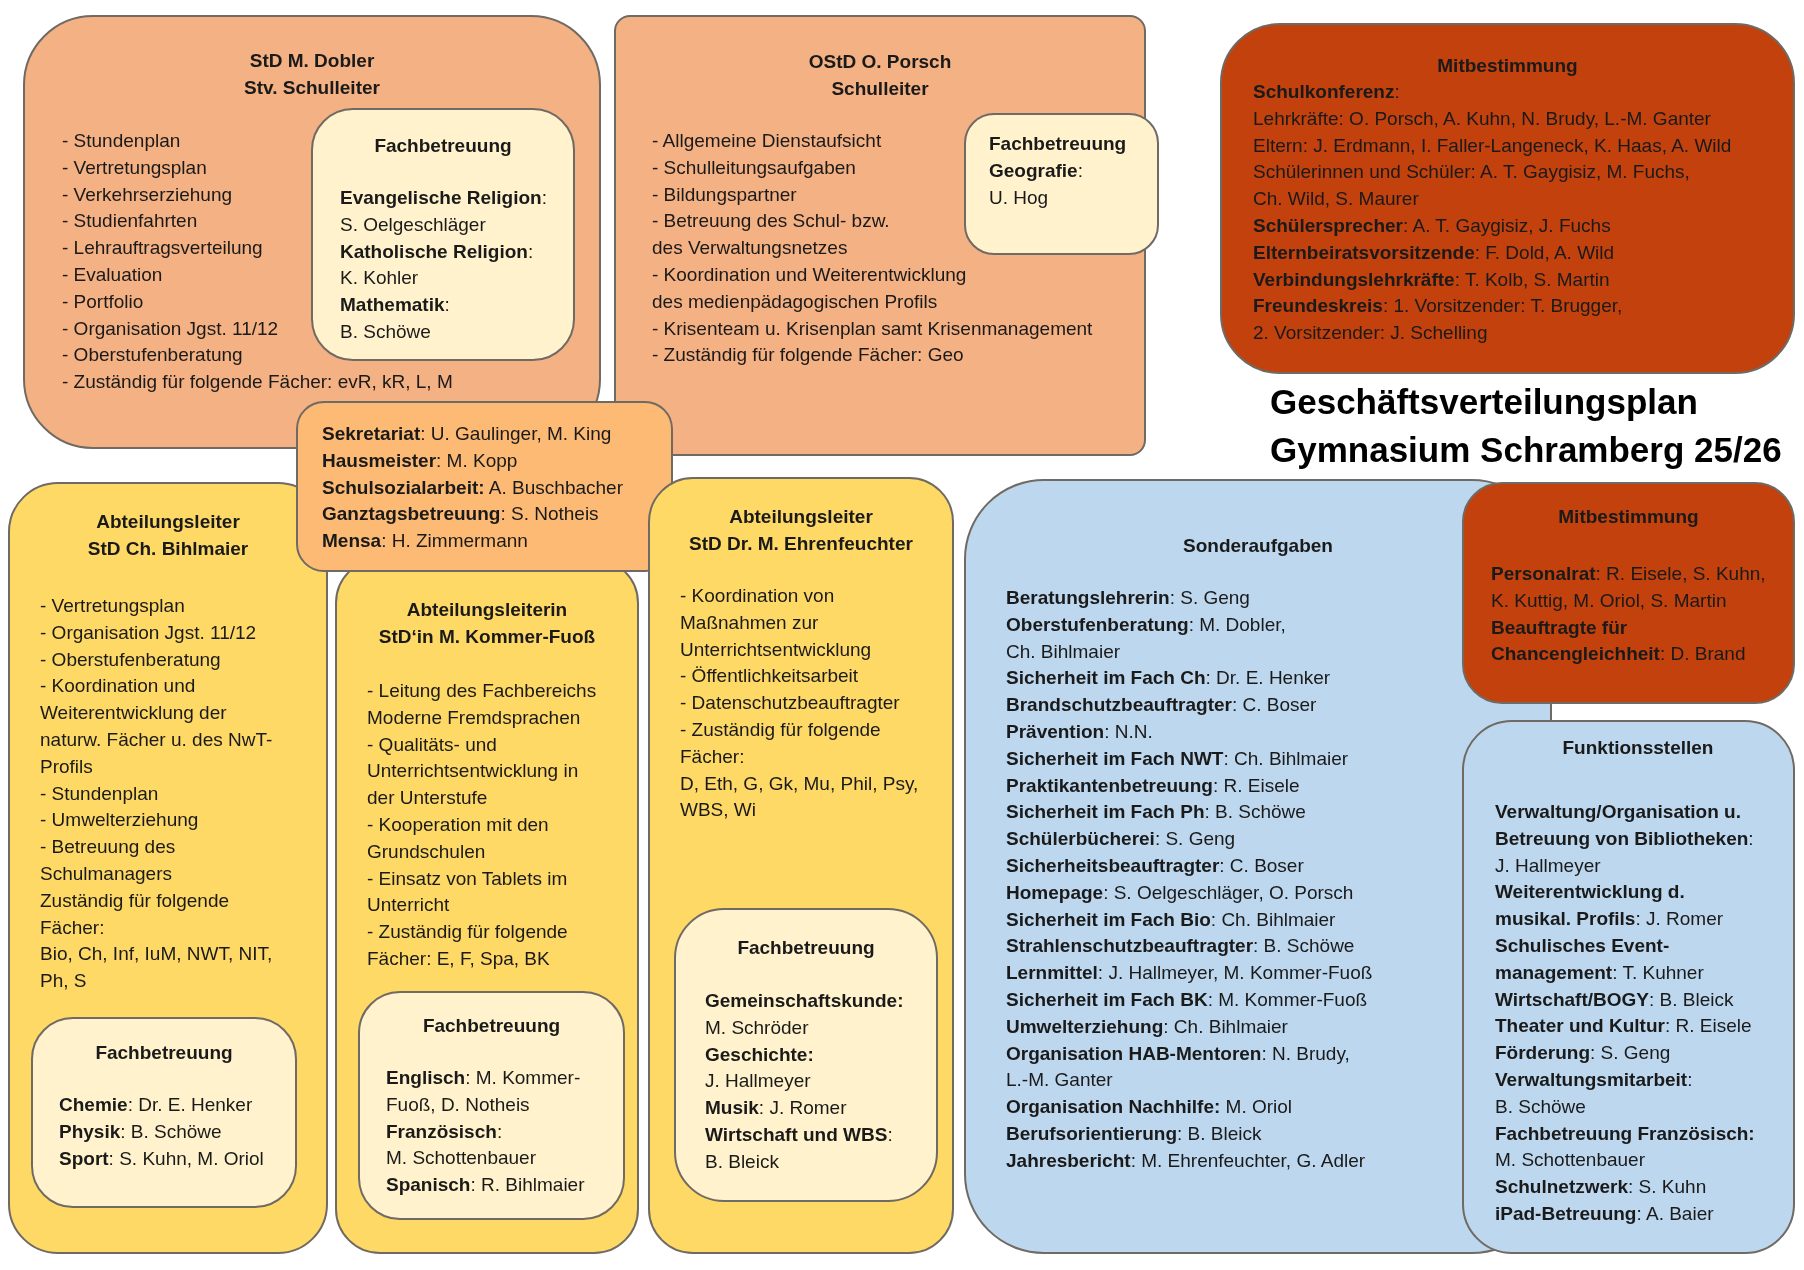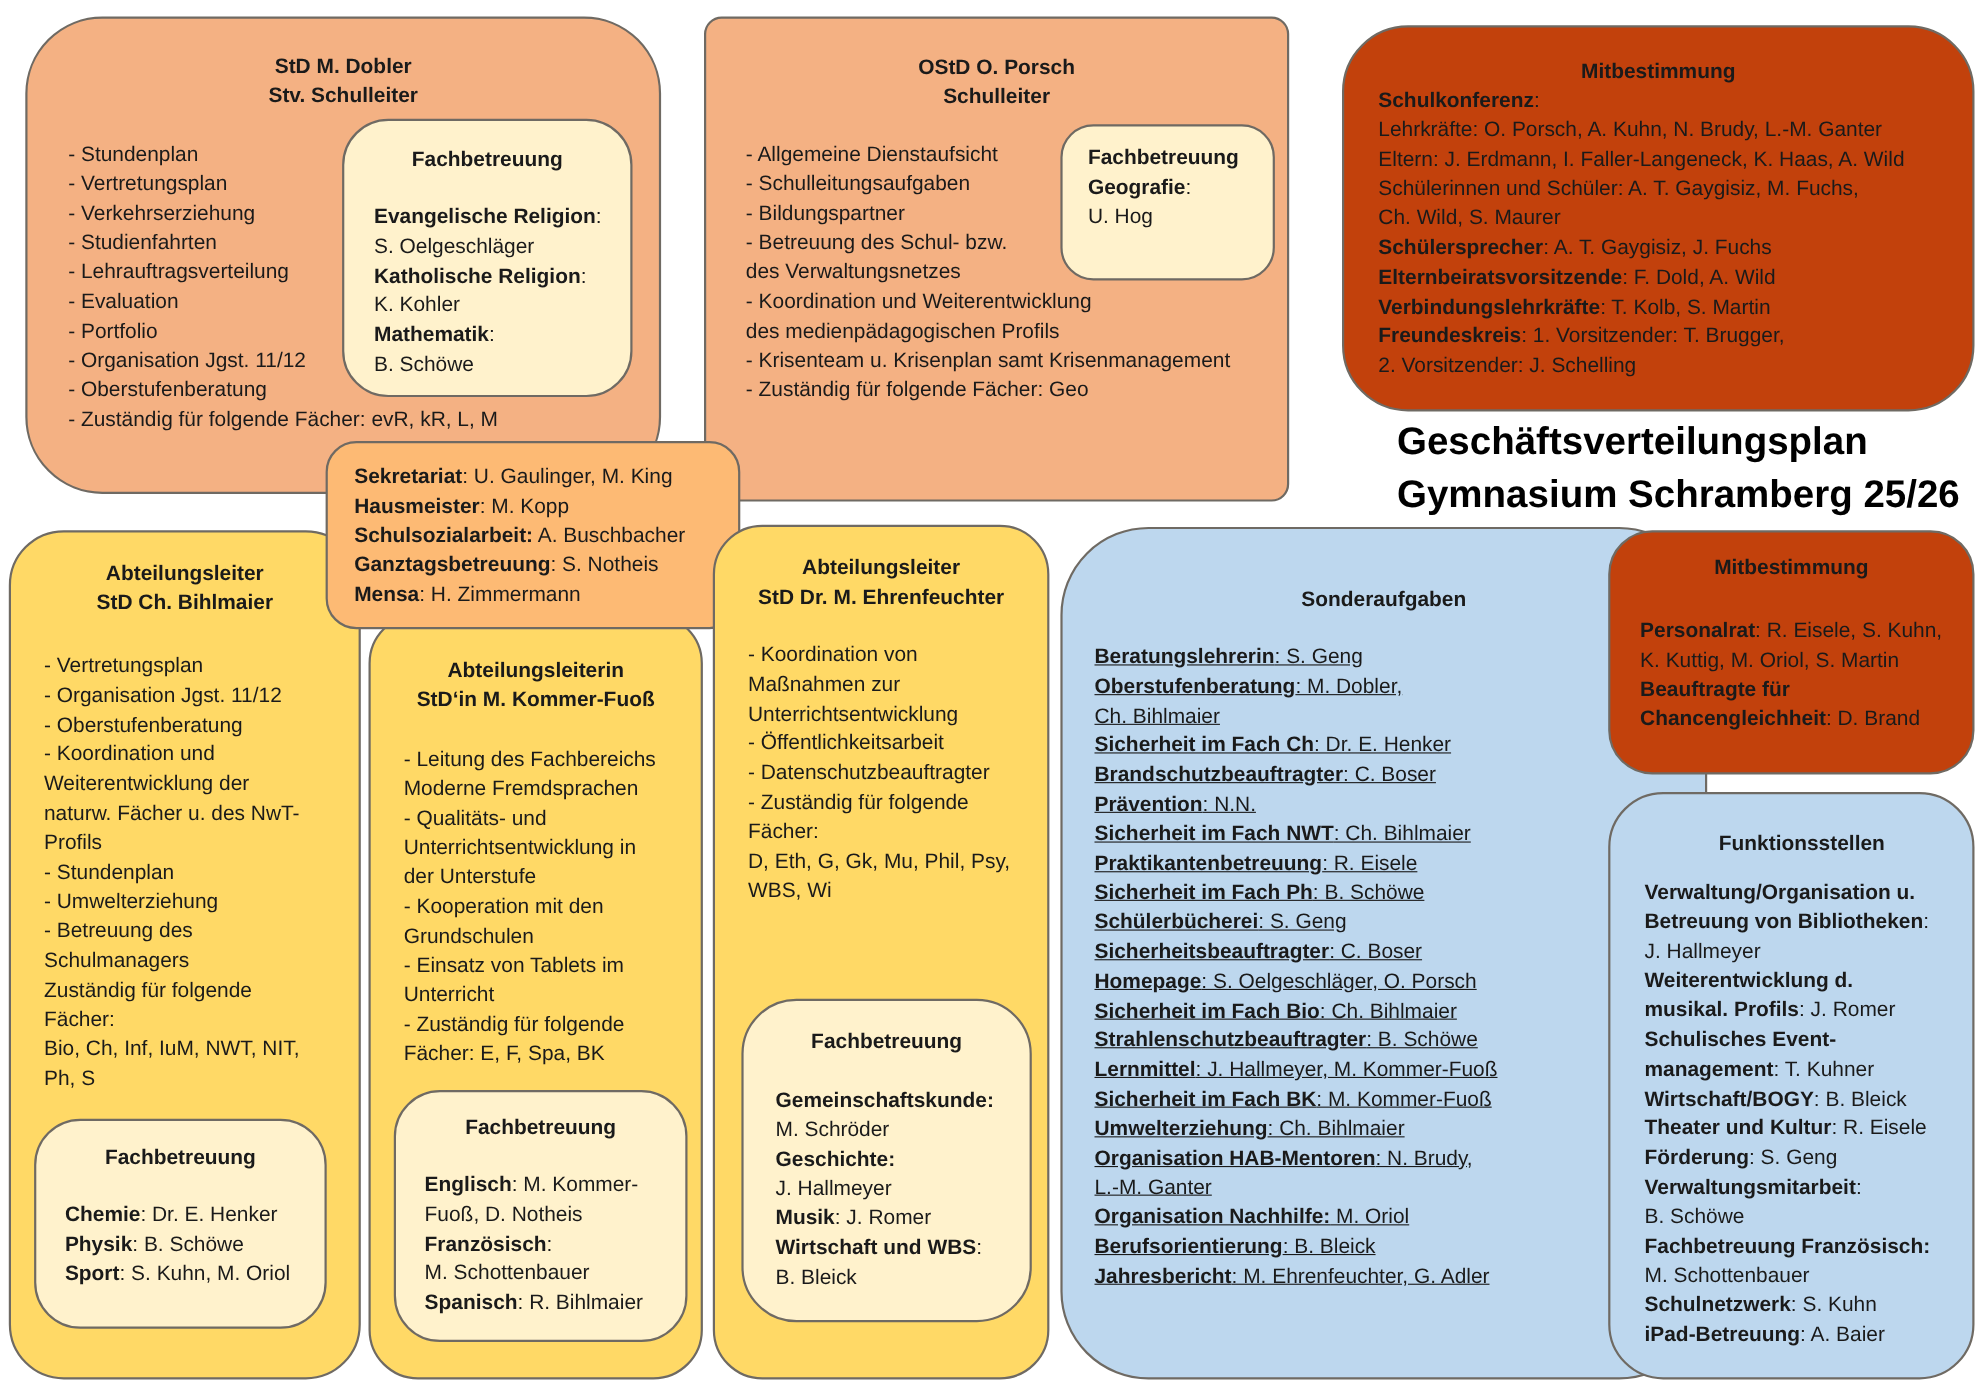--- a/index.html
+++ b/index.html
@@ -44,21 +44,21 @@
   <div class="txt" style="left:27px; top:75px;">
       <div><b>Evangelische Religion</b><span>:</span></div>
       <div><span>S. Oelgeschläger</span></div>
       <div><b>Katholische Religion</b><span>:</span></div>
       <div><span>K. Kohler</span></div>
       <div><b>Mathematik</b><span>:</span></div>
       <div><span>B. Schöwe</span></div>
     </div>
 </div>
 
-<div class="box orange" style="left:640px; top:15px; width:532px; height:441px; border-radius:16px;">
+<div class="box orange" style="left:614px; top:15px; width:532px; height:441px; border-radius:16px;">
   <div class="hd" style="top:31px;">
     <div>OStD O. Porsch</div>
     <div>Schulleiter</div>
   </div>
   <div class="txt" style="left:36px; top:111px;">
       <div><span>- Allgemeine Dienstaufsicht</span></div>
       <div><span>- Schulleitungsaufgaben</span></div>
       <div><span>- Bildungspartner</span></div>
       <div><span>- Betreuung des Schul- bzw.</span></div>
       <div><span>des Verwaltungsnetzes</span></div>
@@ -197,21 +197,21 @@
       <div><b>Geschichte:</b></div>
       <div><span>J. Hallmeyer</span></div>
       <div><b>Musik</b><span>: J. Romer</span></div>
       <div><b>Wirtschaft und WBS</b><span>:</span></div>
       <div><span>B. Bleick</span></div>
     </div>
 </div>
 
 <div class="box blue" style="left:964px; top:479px; width:588px; height:775px; border-radius:80px;">
   <div class="hd" style="top:51px;">Sonderaufgaben</div>
-  <div class="txt" style="left:29px; top:104px;text-decoration:underline;">
+  <div class="txt" style="left:40px; top:104px;">
       <div><b>Beratungslehrerin</b><span>: S. Geng</span></div>
       <div><b>Oberstufenberatung</b><span>: M. Dobler,</span></div>
       <div><span>Ch. Bihlmaier</span></div>
       <div><b>Sicherheit im Fach Ch</b><span>: Dr. E. Henker</span></div>
       <div><b>Brandschutzbeauftragter</b><span>:  C. Boser</span></div>
       <div><b>Prävention</b><span>: N.N.</span></div>
       <div><b>Sicherheit im Fach NWT</b><span>: Ch. Bihlmaier</span></div>
       <div><b>Praktikantenbetreuung</b><span>: R. Eisele</span></div>
       <div><b>Sicherheit im Fach Ph</b><span>: B. Schöwe</span></div>
       <div><b>Schülerbücherei</b><span>: S. Geng</span></div>
@@ -234,21 +234,21 @@
   <div class="hd" style="top:19px;">Mitbestimmung</div>
   <div class="txt" style="left:27px; top:77px;">
       <div><b>Personalrat</b><span>: R. Eisele, S. Kuhn,</span></div>
       <div><span>K. Kuttig, M. Oriol, S. Martin</span></div>
       <div><b>Beauftragte für</b></div>
       <div><b>Chancengleichheit</b><span>: D. Brand</span></div>
     </div>
 </div>
 
 <div class="box blue" style="left:1462px; top:720px; width:333px; height:534px; border-radius:50px;">
-  <div class="hd" style="top:32px;padding-left:19px;">Funktionsstellen</div>
+  <div class="hd" style="top:12px;padding-left:19px;">Funktionsstellen</div>
   <div class="txt" style="left:31px; top:77px;">
       <div><b>Verwaltung/Organisation u.</b></div>
       <div><b>Betreuung von Bibliotheken</b><span>:</span></div>
       <div><span>J. Hallmeyer</span></div>
       <div><b>Weiterentwicklung d.</b></div>
       <div><b>musikal. Profils</b><span>: J. Romer</span></div>
       <div><b>Schulisches Event-</b></div>
       <div><b>management</b><span>: T. Kuhner</span></div>
       <div><b>Wirtschaft/BOGY</b><span>: B. Bleick</span></div>
       <div><b>Theater und Kultur</b><span>: R. Eisele</span></div>

